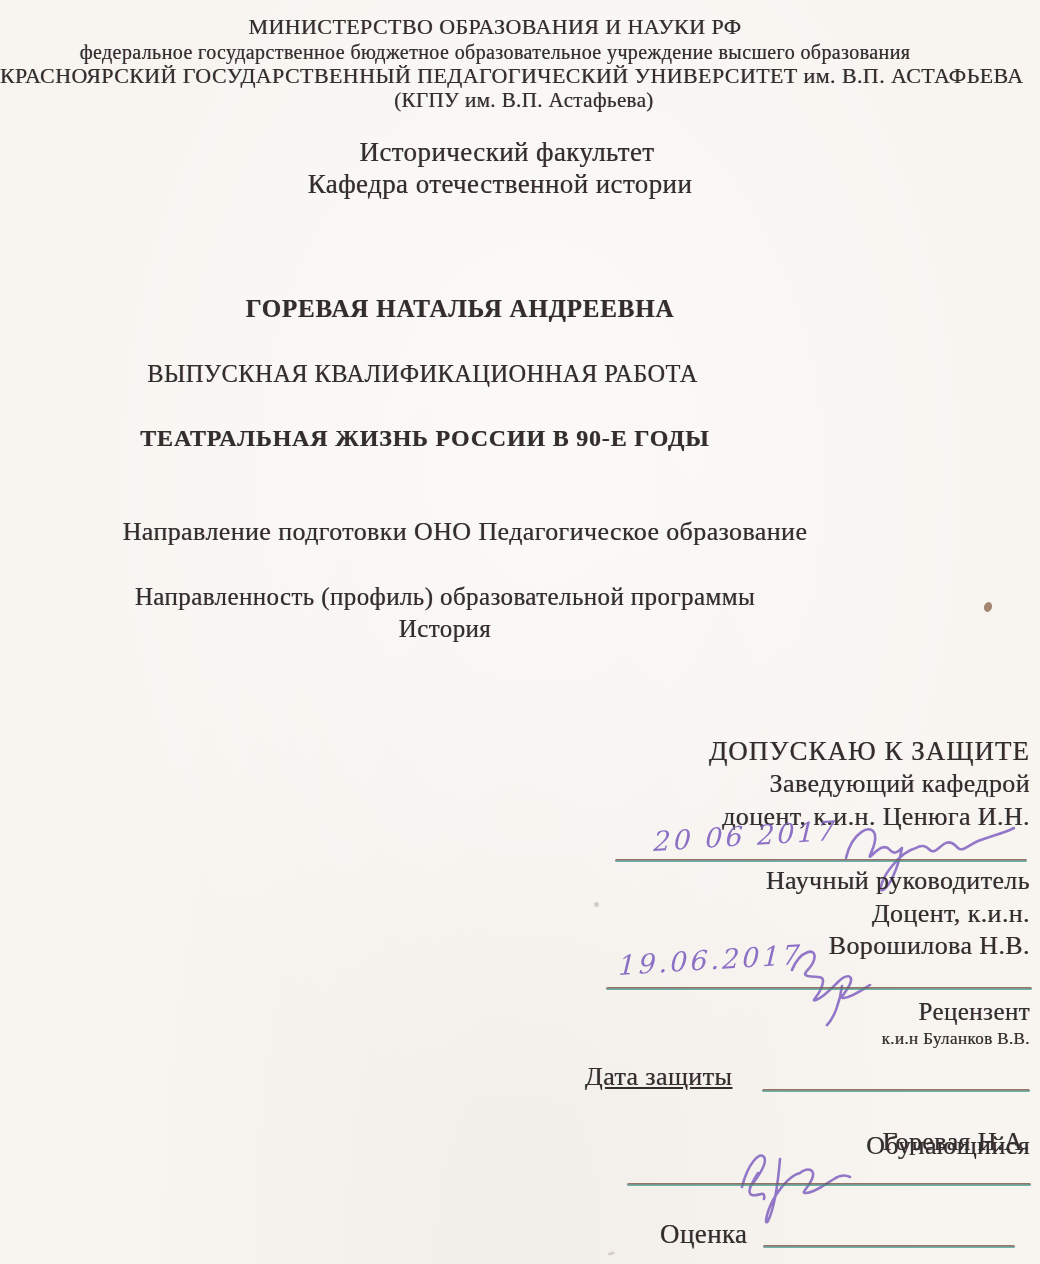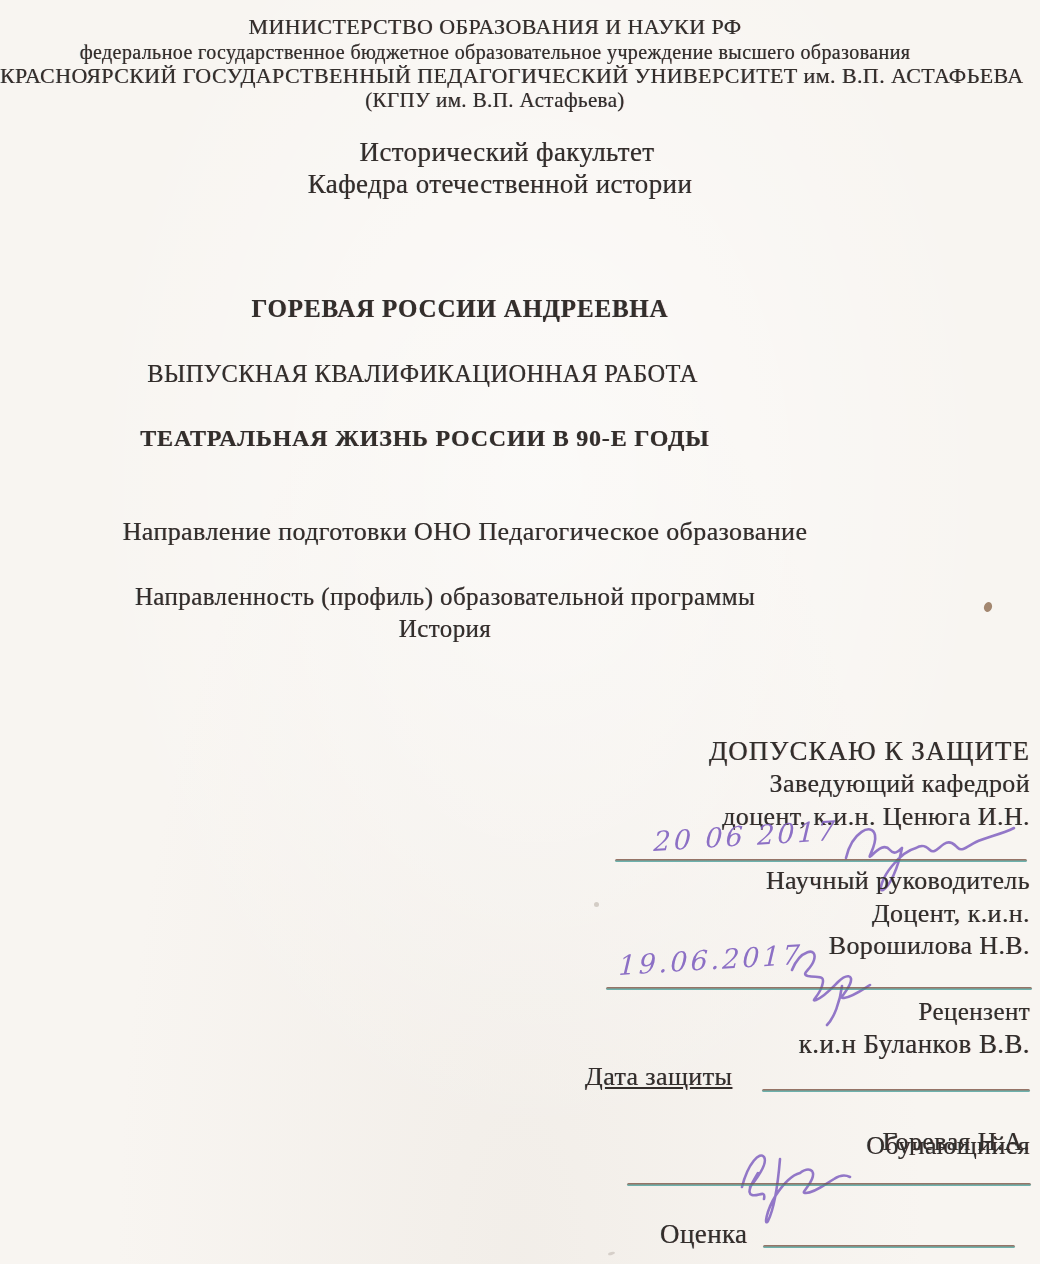--- a/index.html
+++ b/index.html
@@ -45,26 +45,26 @@
   .speck{position:absolute;border-radius:50%;}
 </style>
 </head>
 <body>
 
 <div class="page">
 
   <div class="ln c" style="left:0;width:990px;top:14px;font-size:22px;">МИНИСТЕРСТВО ОБРАЗОВАНИЯ И НАУКИ РФ</div>
   <div class="ln c" style="left:0;width:990px;top:41px;font-size:20px;">федеральное государственное бюджетное образовательное учреждение высшего образования</div>
   <div class="ln c" style="left:0;width:990px;top:63px;font-size:22px;">КРАСНОЯРСКИЙ ГОСУДАРСТВЕННЫЙ ПЕДАГОГИЧЕСКИЙ УНИВЕРСИТЕТ им. В.П. АСТАФЬЕВА</div>
-  <div class="ln c" style="left:0;width:990px;top:88px;font-size:21px;">(КГПУ им. В.П. Астафьева)</div>
+  <div class="ln c" style="left:0;width:990px;top:88px;font-size:21px;padding-left:29px;">(КГПУ им. В.П. Астафьева)</div>
 
   <div class="ln c" style="left:0;width:1014px;top:137px;font-size:27px;">Исторический факультет</div>
   <div class="ln c" style="left:0;width:1000px;top:169px;font-size:27px;">Кафедра отечественной истории</div>
 
-  <div class="ln c b" style="left:0;width:920px;top:295px;font-size:25px;letter-spacing:.8px;">ГОРЕВАЯ РОССИИ АНДРЕЕВНА</div>
+  <div class="ln c b" style="left:0;width:920px;top:295px;font-size:25px;letter-spacing:.8px;">ГОРЕВАЯ НАТАЛЬЯ АНДРЕЕВНА</div>
   <div class="ln c" style="left:0;width:845px;top:360px;font-size:24.5px;">ВЫПУСКНАЯ КВАЛИФИКАЦИОННАЯ РАБОТА</div>
   <div class="ln c b" style="left:0;width:850px;top:425px;font-size:24px;letter-spacing:.8px;">ТЕАТРАЛЬНАЯ ЖИЗНЬ РОССИИ В 90-Е ГОДЫ</div>
 
   <div class="ln c" style="left:0;width:930px;top:517px;font-size:26px;">Направление подготовки ОНО Педагогическое образование</div>
   <div class="ln c" style="left:0;width:890px;top:583px;font-size:25px;">Направленность (профиль) образовательной программы</div>
   <div class="ln c" style="left:0;width:890px;top:615px;font-size:25px;">История</div>
 
   <div class="ln r" style="top:736px;font-size:27px;letter-spacing:1px;">ДОПУСКАЮ К ЗАЩИТЕ</div>
   <div class="ln r" style="top:769px;font-size:26px;">Заведующий кафедрой</div>
   <div class="ln r" style="top:802px;font-size:26px;">доцент, к.и.н. Ценюга И.Н.</div>
@@ -84,21 +84,21 @@
 
   <div class="hw" style="left:618px;top:950px;font-size:27px;">19.06.2017</div>
   <svg class="sig" style="left:780px;top:942px;" width="122" height="86" viewBox="0 0 122 86">
     <path d="M12,28 C20,8 38,4 34,18 C31,28 20,32 28,34 C38,36 46,32 42,44 C39,54 30,60 36,58
              C44,55 52,46 58,40 C66,32 74,32 70,42 C66,52 58,56 64,56 C72,55 82,48 90,43
              M62,44 C60,60 54,76 47,83"></path>
   </svg>
   <div class="rule" style="left:606px;top:987px;width:426px;"></div>
 
   <div class="ln r" style="top:998px;font-size:25px;">Рецензент</div>
-  <div class="ln r" style="top:1029px;font-size:27px;">к.и.н Буланков В.В.</div>
+  <div class="ln r" style="top:1029px;font-size:17px;">к.и.н Буланков В.В.</div>
 
   <div class="ln" style="left:585px;top:1062px;font-size:26px;text-decoration:underline;">Дата защиты</div>
   <div class="rule" style="left:762px;top:1089px;width:268px;"></div>
 
   <div class="ln r" style="top:1095px;font-size:26px;margin-top:36px;">Обучающийся</div>
   <div class="ln r" style="top:1127px;font-size:26px;">Горевая Н.А.</div>
 
   <svg class="sig" style="left:728px;top:1143px;" width="152" height="86" viewBox="0 0 152 86">
     <path d="M14,44 C20,20 32,8 36,14 C40,20 30,34 22,44 M30,30 C24,40 18,50 24,52 C30,54 38,46 36,56
              M52,16 C50,40 46,66 40,78 C36,84 38,68 48,52 C56,40 64,32 72,30

